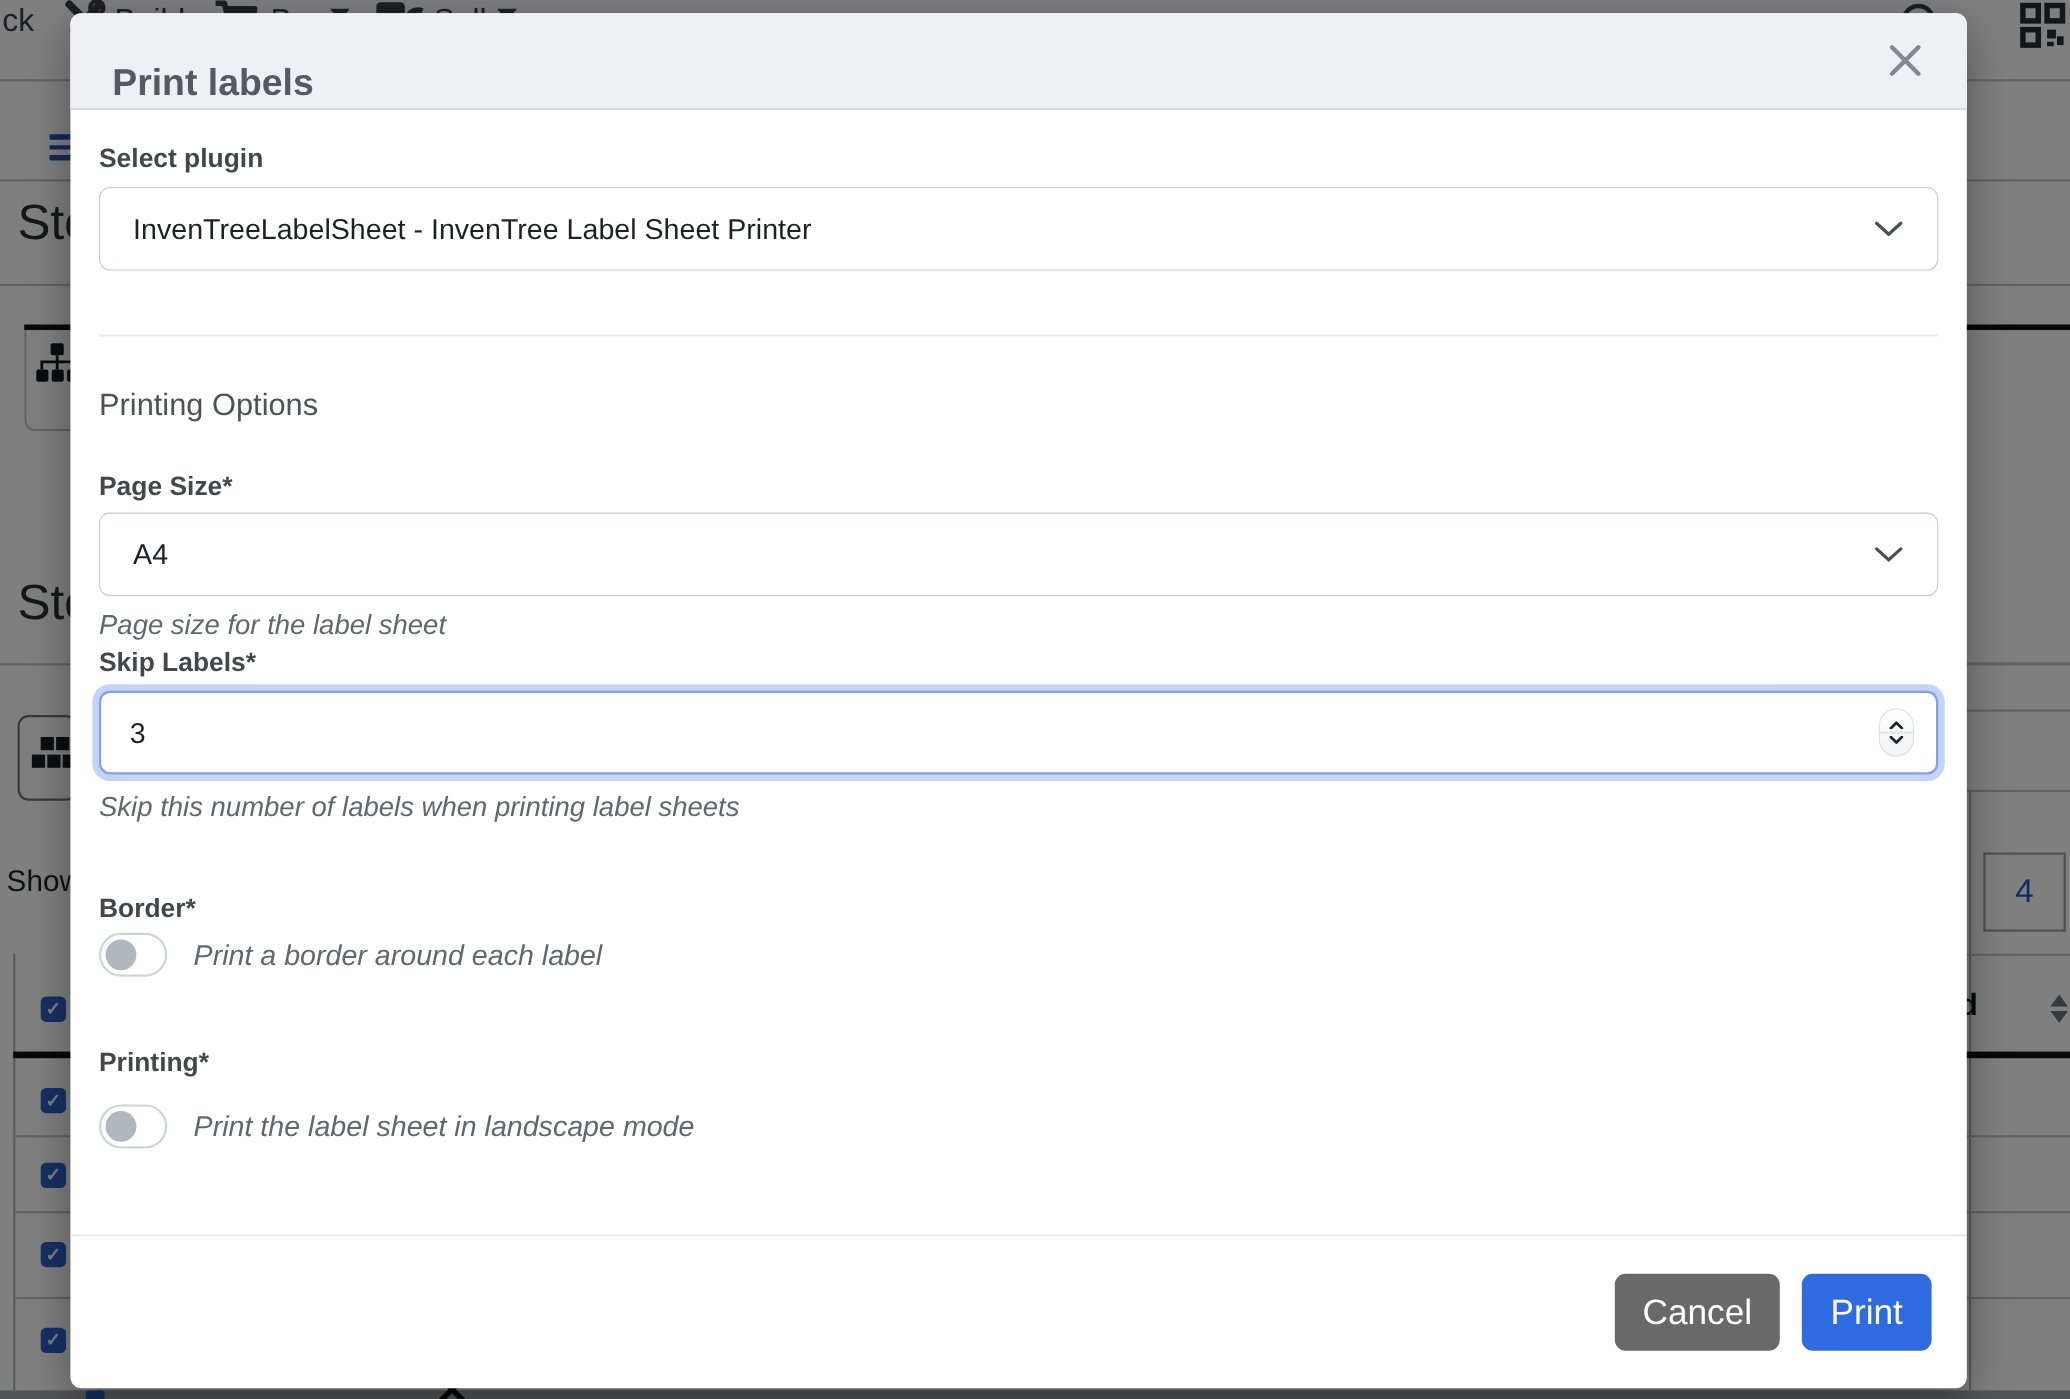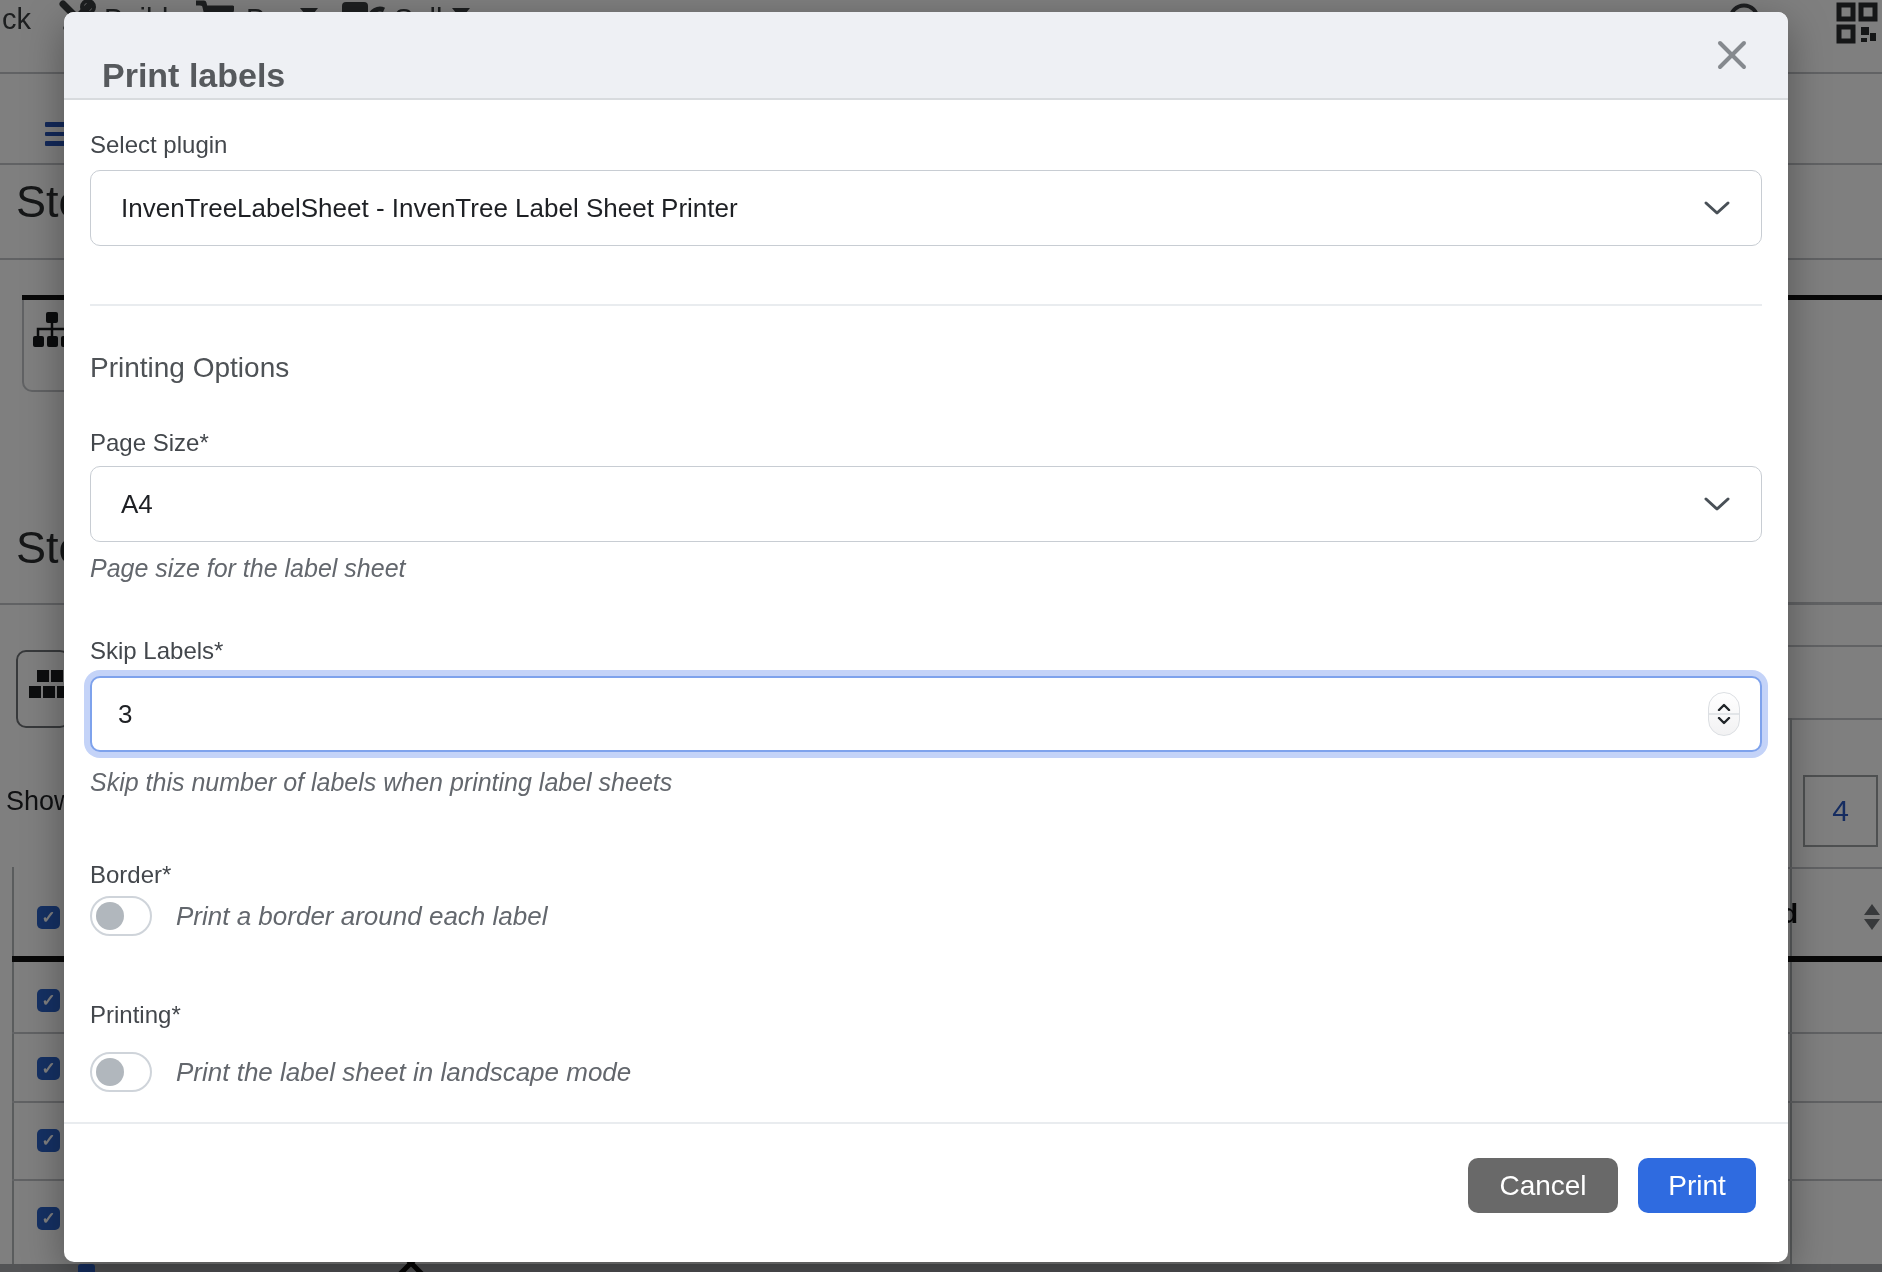--- a/index.html
+++ b/index.html
@@ -34,37 +34,37 @@
 
   
   .overlay{position:absolute;inset:0;background:rgba(0,0,0,0.50);z-index:2;}
 
   
   .modal{position:absolute;left:64px;top:12px;width:1724px;height:1250px;background:#fff;border-radius:10px;box-shadow:0 12px 40px rgba(0,0,0,.35);z-index:3;display:flex;flex-direction:column;}
   .modal-header{height:88px;flex:0 0 88px;background:#eef0f4;border-bottom:2px solid #d8dbde;border-radius:10px 10px 0 0;display:flex;align-items:center;padding:0 36px 0 38px;}
   .modal-title{font-size:34px;font-weight:700;color:#56595d;flex:1;margin-top:41px;}
   .closebtn{width:40px;height:40px;display:flex;align-items:center;justify-content:center;cursor:pointer;}
   .modal-body{padding:0 26px;flex:1;}
-  .flabel{font-size:24px;font-weight:400;color:#43474c;line-height:34px;}
+  .flabel{font-size:24px;font-weight:700;color:#43474c;line-height:34px;}
   .select{height:76px;border:1.6px solid #c8cdd3;border-radius:10px;display:flex;align-items:center;padding:0 30px;font-size:26px;color:#1e2024;position:relative;background:#fff;cursor:pointer;}
   .select .val{flex:1;}
   .divider{border-top:2px solid #e9ecef;}
   .secheading{font-size:28px;font-weight:500;color:#4e5256;line-height:52px;}
   .help{font-size:25px;font-style:italic;color:#63676d;line-height:36px;}
   .numinput{margin-top:8px;height:76px;width:100%;border:2.5px solid var(--ringborder);border-radius:10px;box-shadow:0 0 0 6px var(--ring);font-size:26px;color:#1e2024;padding:0 70px 0 26px;outline:none;position:relative;background:#fff;font-family:"Liberation Sans",sans-serif;}
   .inputwrap{position:relative;margin-top:8px;}
   .inputwrap .numinput{margin-top:0;}
   .stepper{position:absolute;right:22px;top:50%;transform:translateY(-50%);width:32px;height:44px;border:1.5px solid #dcdfe3;border-radius:16px;background:linear-gradient(#ffffff,#f2f2f3);display:flex;flex-direction:column;align-items:center;justify-content:center;cursor:pointer;}
   .stepper .mid{width:100%;height:1.5px;background:#e2e5e8;margin:2px 0;}
   .togglerow{display:flex;align-items:center;}
   .toggle{width:62px;height:40px;border-radius:20px;border:2px solid #cfd4da;background:#fff;position:relative;cursor:pointer;flex:0 0 62px;}
   .toggle .knob{position:absolute;left:4px;top:4px;width:28px;height:28px;border-radius:50%;background:#b1b7bd;}
   .togglerow .help{margin-left:24px;font-size:26px;}
   .modal-footer{flex:0 0 140px;border-top:2px solid #e9ecef;display:flex;justify-content:flex-end;align-items:flex-start;gap:20px;padding:34px 32px 0 0;}
-  .btn{height:55px;border:none;border-radius:10px;font-size:28px;color:#fff;font-family:"Liberation Sans",sans-serif;cursor:pointer;display:flex;align-items:center;justify-content:center;}
+  .btn{height:70px;border:none;border-radius:10px;font-size:32px;color:#fff;font-family:"Liberation Sans",sans-serif;cursor:pointer;display:flex;align-items:center;justify-content:center;}
   .btn.cancel{width:150px;background:var(--cancel);}
   .btn.print{width:118px;background:var(--accent);}
 </style>
 </head>
 <body>
 
 <div class="stage">
 
   <div class="bg">
 
@@ -210,21 +210,21 @@
 
       <div class="flabel" style="margin-top:32px;">Page Size*</div>
       <div class="select" style="margin-top:6px;">
         <span class="val">A4</span>
         <svg width="28" height="16">
           <path d="M3 3 L14 13 L25 3" fill="none" stroke="#495057" stroke-width="3" stroke-linecap="round" stroke-linejoin="round"></path>
         </svg>
       </div>
       <div class="help" style="margin-top:8px;">Page size for the label sheet</div>
 
-      <div class="flabel" style="margin-top:48px;">Skip Labels*</div>
+      <div class="flabel" style="">Skip Labels*</div>
       <div class="inputwrap">
         <input class="numinput" type="text" value="3" style="">
         <div class="stepper">
           <svg width="14" height="8">
               <path d="M2 7 L7 2 L12 7" fill="none" stroke="#212529" stroke-width="2.4" stroke-linecap="round" stroke-linejoin="round"></path>
             </svg>
           <div class="mid"></div>
           <svg width="14" height="8">
               <path d="M2 1 L7 6 L12 1" fill="none" stroke="#212529" stroke-width="2.4" stroke-linecap="round" stroke-linejoin="round"></path>
             </svg>

